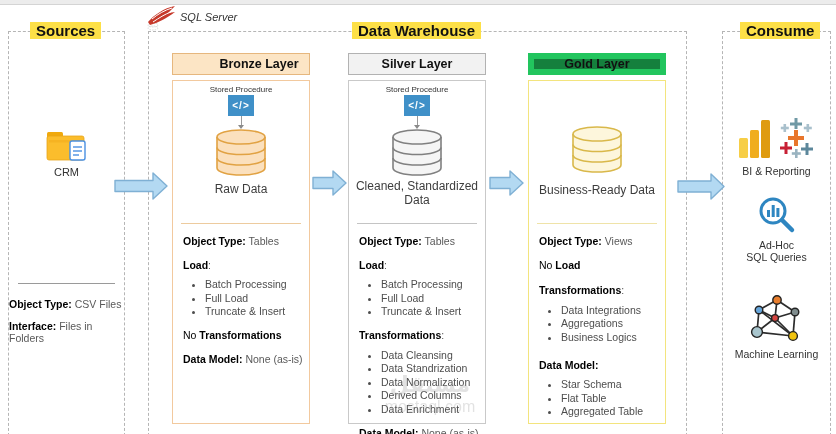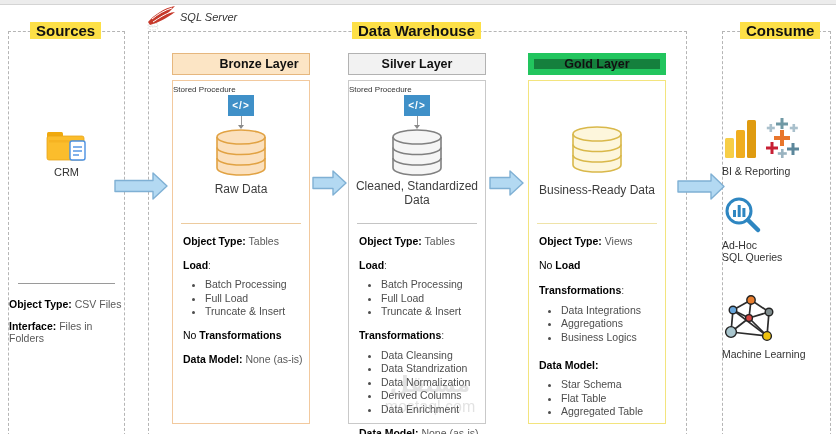--- a/index.html
+++ b/index.html
@@ -24,21 +24,21 @@
   
   .layer-header {
     position:absolute; top:53px; width:138px; height:22px;
     display:flex; align-items:center; justify-content:center;
     font-size:12.5px; font-weight:bold; color:#111;
   }
   .layer-panel {
     position:absolute; top:80px; width:138px; height:344px;
     background:#fff;
   }
-  .sp-label { position:absolute; top:4px; left:0; right:0; text-align:left;
+  .sp-label { position:absolute; top:4px; left:0; right:0; text-align:center;
     font-size:8px; color:#333; }
   .sp-icon { position:absolute; top:14px; left:50%; margin-left:-13px;
     width:26px; height:21px; background:#3f90c8; color:#fff;
     font-size:10px; font-weight:bold; display:flex; align-items:center;
     justify-content:center; letter-spacing:1px; }
   .sp-line { position:absolute; top:35px; left:50%; width:1px; height:10px; background:#999; }
   .sp-arrowhead { position:absolute; top:44px; left:50%; margin-left:-3px;
     width:0; height:0; border-left:3px solid transparent; border-right:3px solid transparent;
     border-top:4px solid #8a8a8a; }
   .db-svg { position:absolute; top:48px; left:50%; margin-left:-26px; }
@@ -50,21 +50,21 @@
     color:#595959; line-height:1.2; }
   .details p { margin:0 0 11px; }
   .details p.mt { margin-top:15px; }
   .details b { color:#000; font-weight:bold; }
   .details ul { margin:-4px 0 11px; padding-left:22px; list-style:disc; }
   .details li { color:#4d4d4d; margin-bottom:1px; }
   
   .src-item { position:absolute; left:0; right:0; text-align:center; font-size:11px; color:#333; }
   .kv-line { position:absolute; left:9px; right:2px; font-size:10.5px; color:#595959; }
   .kv-line b { color:#000; }
-  .consume-item { position:absolute; left:0; right:0; text-align:left;
+  .consume-item { position:absolute; left:0; right:0; text-align:center;
     font-size:10.5px; color:#333; line-height:12.5px; }
   .arrow { position:absolute; }
   .logo-wrap { position:absolute; left:146px; top:5px; display:flex; align-items:center; }
   .logo-text { font-size:11px; font-style:italic; color:#333; margin:0 0 3px 4px; }
   .watermark { position:absolute; left:335px; top:372px; width:190px; text-align:center;
     color:#9a9a9a; opacity:0.28; pointer-events:none; }
   .watermark .wm1 { font-size:22px; font-weight:bold; }
   .watermark .wm2 { font-size:16px; }
 </style>
 </head>

